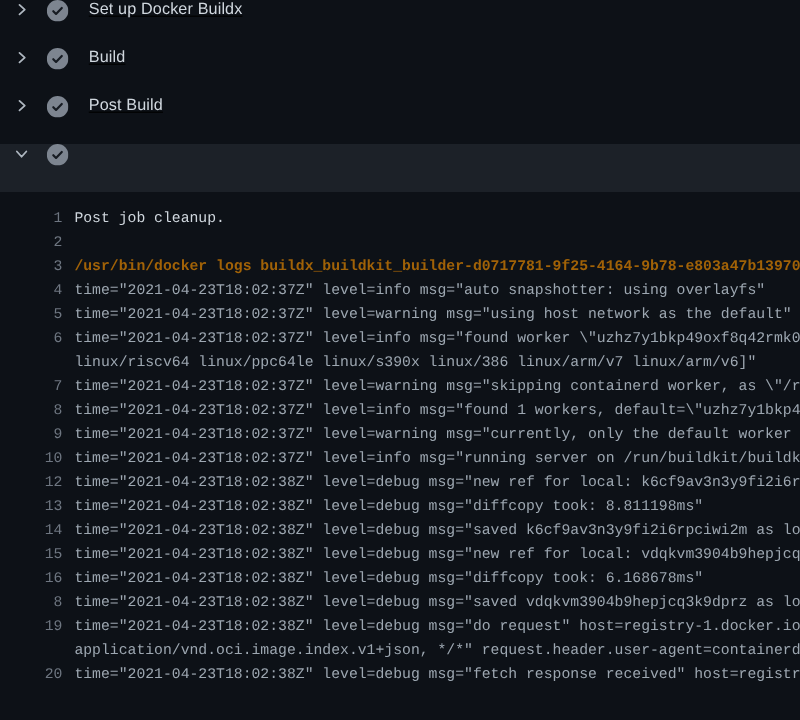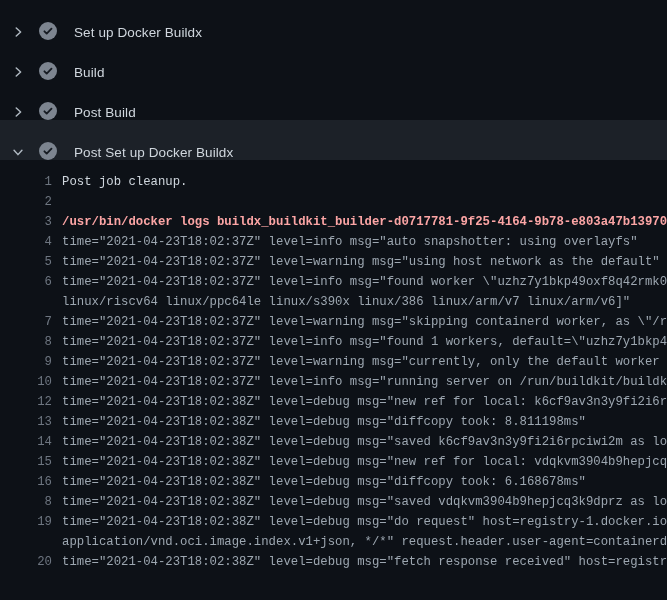--- a/index.html
+++ b/index.html
@@ -8,22 +8,23 @@
     background: #0d1117;
     overflow: hidden;
     font-family: "Liberation Sans", sans-serif;
   }
   .app { width: 667px; height: 600px; overflow: hidden; }
 
   
   .step {
     height: 40px;
     display: flex;
-    align-items: flex-end;
+    align-items: flex-start;
     cursor: pointer;
+    text-decoration: underline;
   }
   .step.expanded { background: #1c2128; }
   .chev {
     width: 16px; height: 16px;
     margin-left: 10px;
     display: inline-flex; align-items: center; justify-content: center;
     color: #afb8c1;
     flex: none;
   }
   .chev svg { display: block; }
@@ -60,21 +61,21 @@
   .ln {
     position: absolute;
     left: 0; top: 0;
     width: 52px;
     text-align: right;
     color: #6e7681;
     cursor: pointer;
   }
   .txt.muted   { color: #9da7b1; }
   .txt.bright  { color: #d0d7de; }
-  .txt.command { color: #fca5a5; font-weight: bold; }
+  .txt.command { color: #a16207; font-weight: bold; }
   .tri {
     display: inline-block;
     font-size: 9px;
     margin-right: 7px;
     color: #d0d7de;
     cursor: pointer;
     vertical-align: 1px;
   }
 </style>
 </head>
@@ -129,21 +130,20 @@
           <svg width="14" height="14" viewBox="0 0 16 16" fill="none">
             <path d="M6 3.5l5 4.5-5 4.5" stroke="#afb8c1" stroke-width="1.7" stroke-linecap="round" stroke-linejoin="round"></path>
           </svg>
         </span>
         <span class="status">
           <svg width="18" height="18" viewBox="0 0 18 18">
             <circle cx="9" cy="9" r="9" fill="#7d8590"></circle>
             <path d="M5.4 9.3l2.3 2.3 4.8-5" stroke="#161b22" stroke-width="1.8" fill="none" stroke-linecap="round" stroke-linejoin="round"></path>
           </svg>
         </span>
-        <span class="step-label">Post Set up Docker Buildx</span>
       </div>
     </div>
   <div id="log" class="log">
       <div class="log-row"><span class="ln">1</span><span class="txt bright"><span>Post job cleanup.</span></span></div>
       <div class="log-row"><span class="ln">2</span></div>
       <div class="log-row"><span class="ln">3</span><span class="txt command"><span>/usr/bin/docker logs buildx_buildkit_builder-d0717781-9f25-4164-9b78-e803a47b13970</span></span></div>
       <div class="log-row"><span class="ln">4</span><span class="txt muted"><span>time="2021-04-23T18:02:37Z" level=info msg="auto snapshotter: using overlayfs"</span></span></div>
       <div class="log-row"><span class="ln">5</span><span class="txt muted"><span>time="2021-04-23T18:02:37Z" level=warning msg="using host network as the default"</span></span></div>
       <div class="log-row"><span class="ln">6</span><span class="txt muted"><span>time="2021-04-23T18:02:37Z" level=info msg="found worker \"uzhz7y1bkp49oxf8q42rmk0xj</span></span></div>
       <div class="log-row wrap"><span class="txt muted"><span>linux/riscv64 linux/ppc64le linux/s390x linux/386 linux/arm/v7 linux/arm/v6]"</span></span></div>

